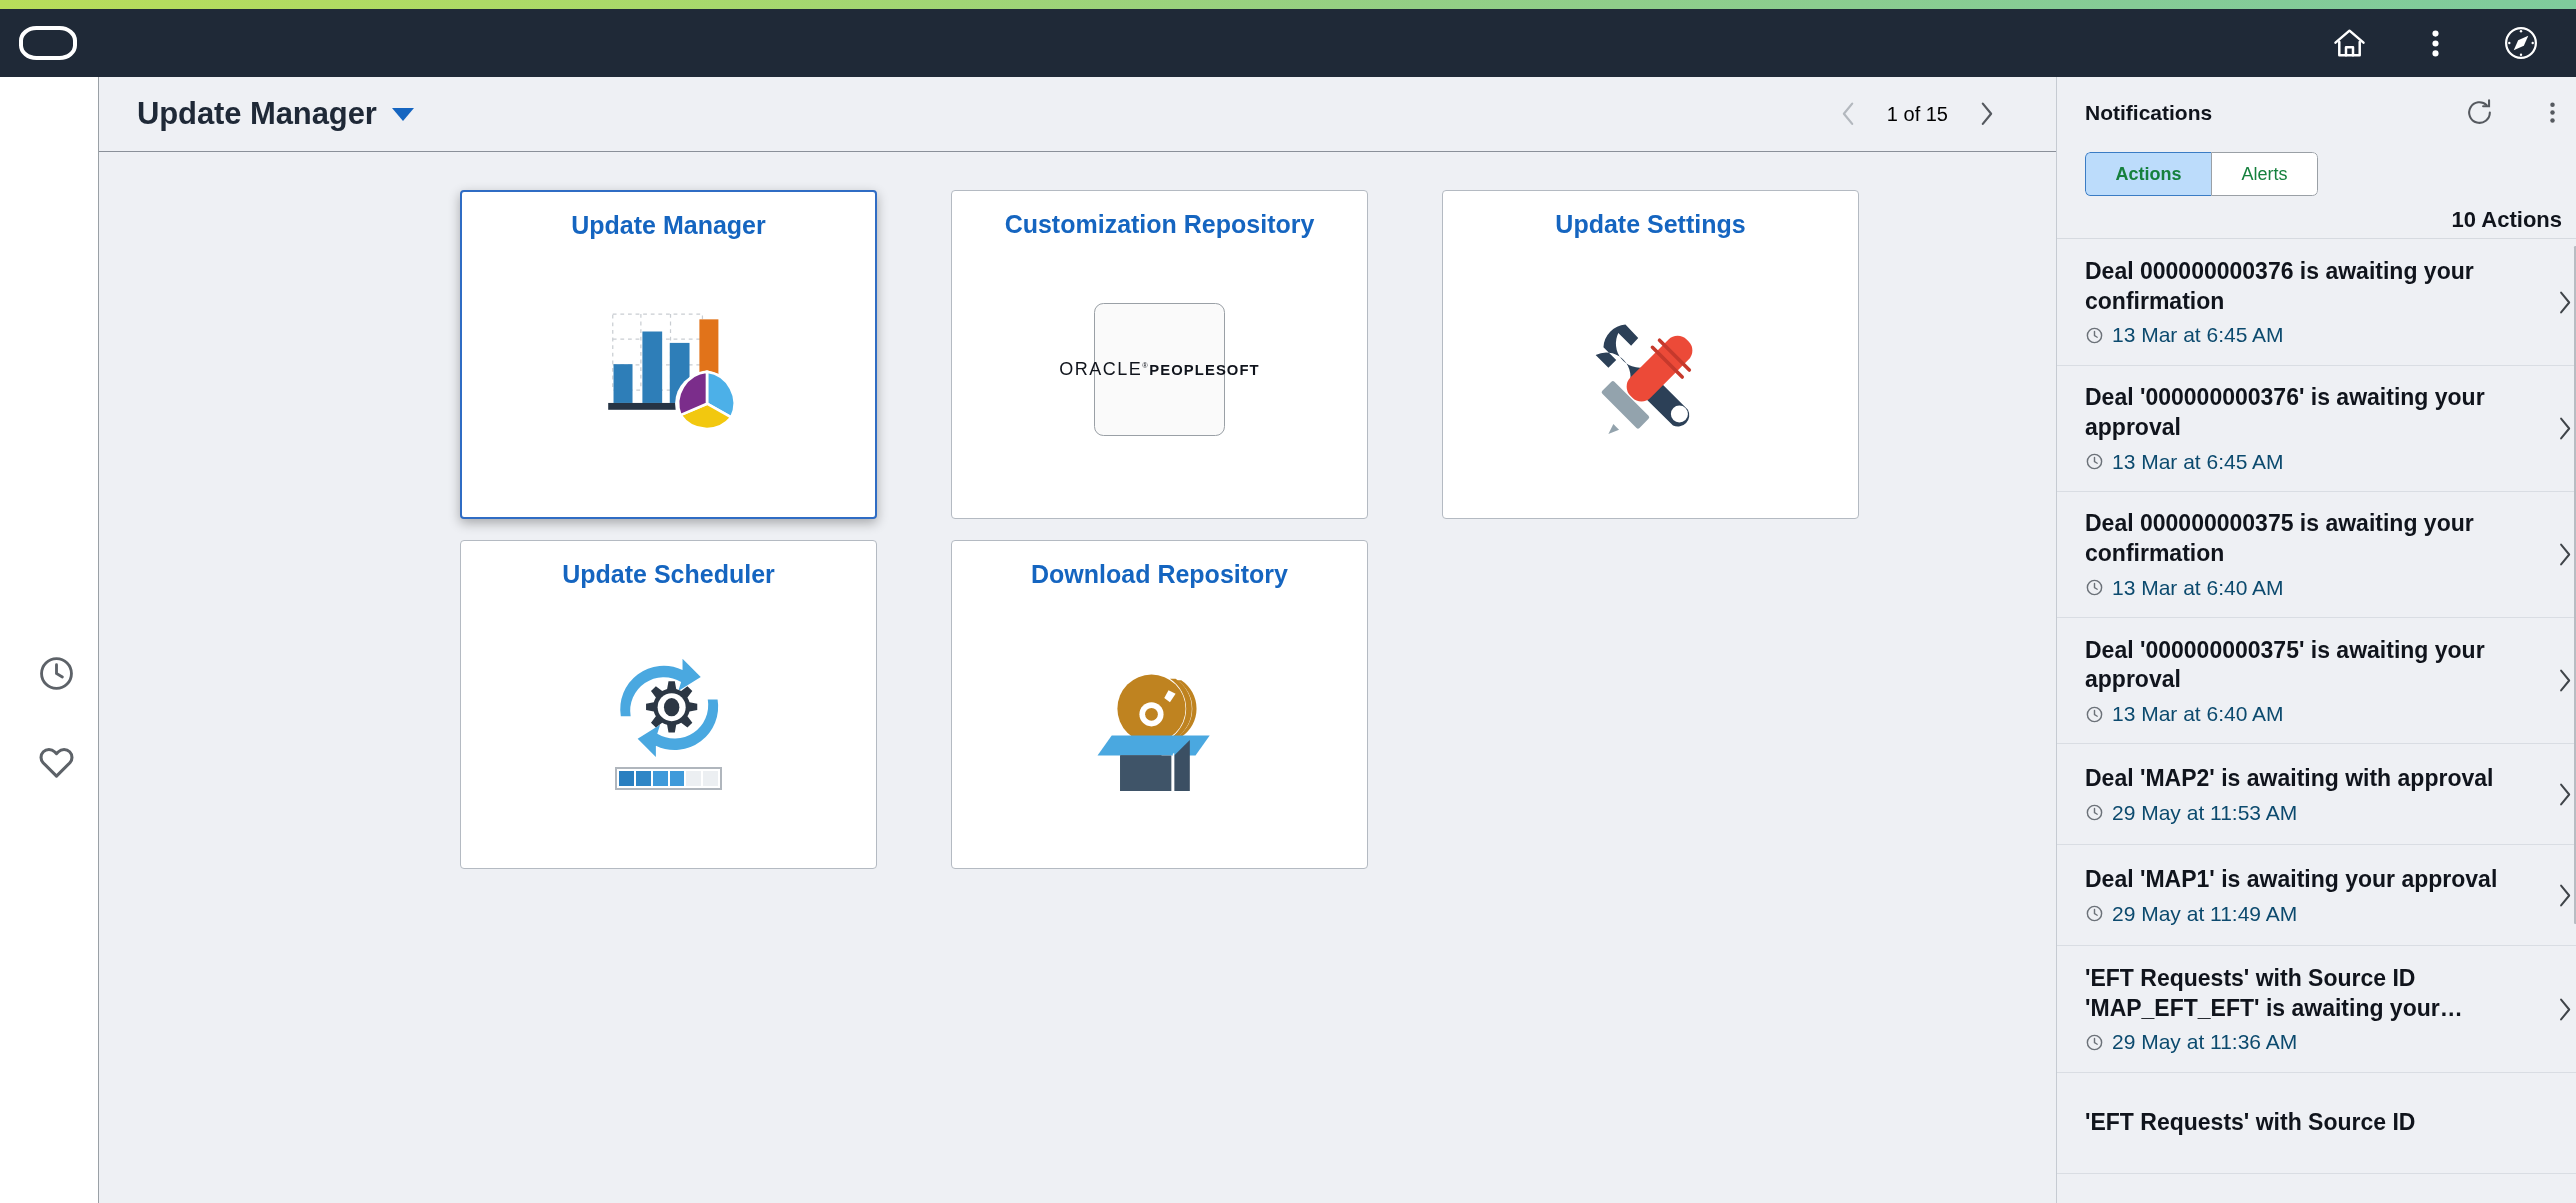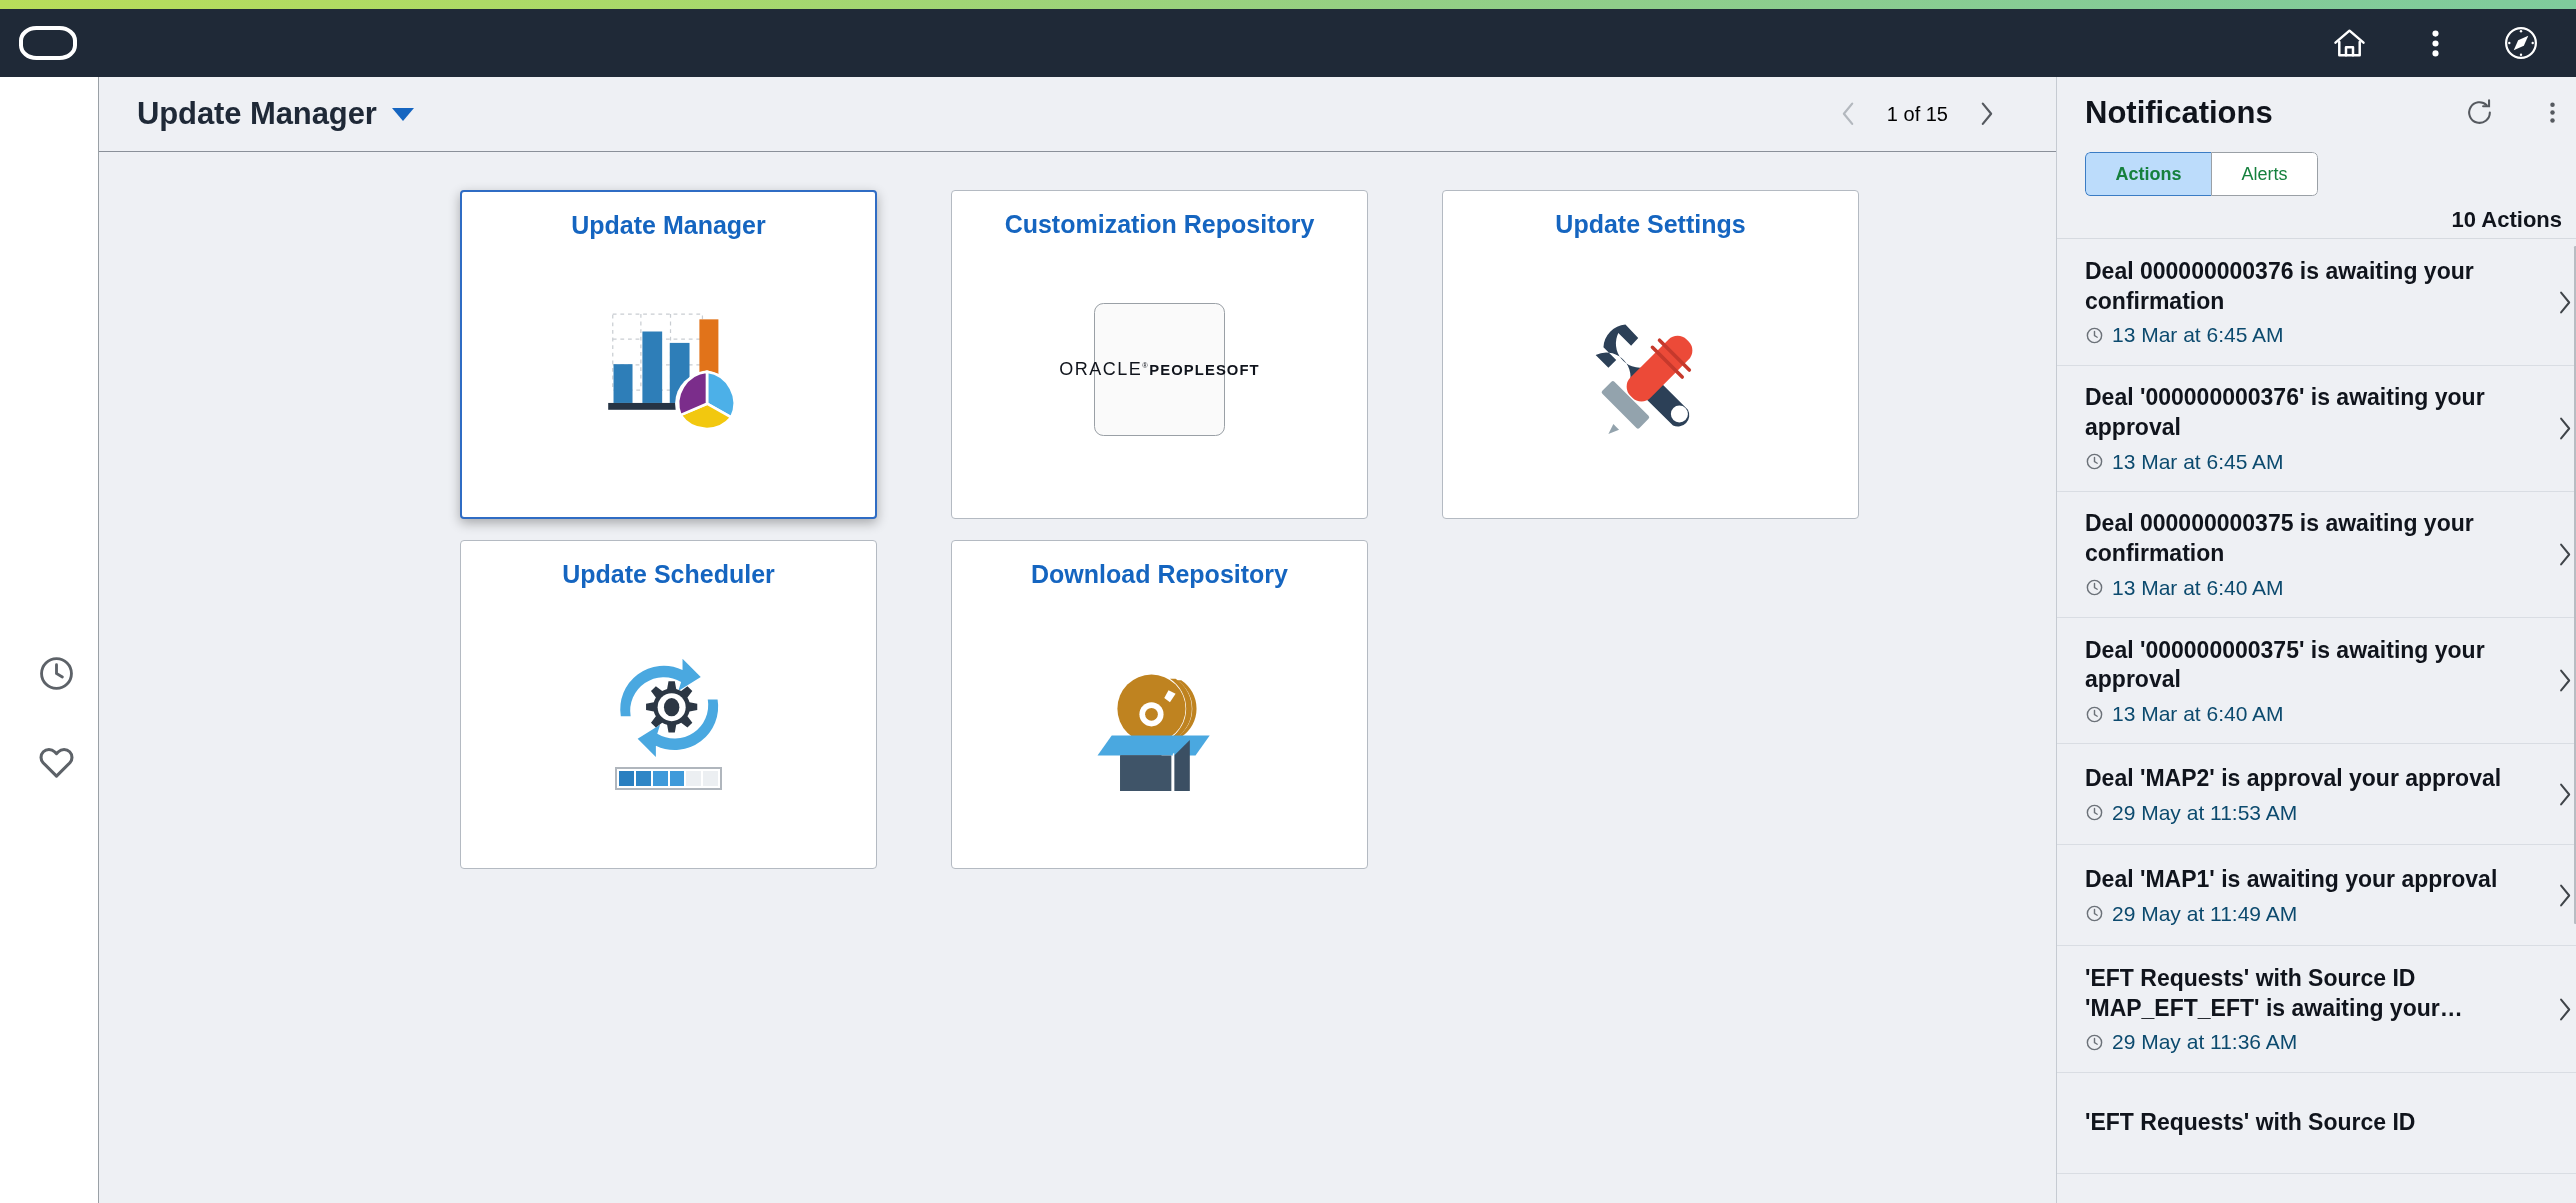--- a/index.html
+++ b/index.html
@@ -176,21 +176,21 @@
     border-left: 1.3px solid #c6cbd2;
     display: flex; flex-direction: column;
     position: relative;
     height: 100%;
   }
   .notif-header {
     height: 71px; flex: 0 0 71px;
     display: flex; align-items: center;
     padding: 0 24px 0 28px;
   }
-  .notif-title { font-size: 31px; font-weight: 700; color: #10141c; }
+  .notif-title { font-size: 21px; font-weight: 700; color: #10141c; }
   .notif-header-actions { margin-left: auto; display: flex; align-items: center; gap: 39px; }
   .nh-icon { cursor: pointer; display: flex; align-items: center; justify-content: center; width: 34px; height: 34px; }
 
   .tab-row { padding: 4px 0 0 28px; display: flex; }
   .tab-group { display: flex; border-radius: 5.4px; overflow: hidden; }
   .tab {
     font-size: 18px; padding: 10.7px 29.5px;
     border: 1.3px solid #9aa0a6;
     background: #ffffff; color: #15803d;
     cursor: pointer;
@@ -517,21 +517,21 @@
         </div>
         <div class="notif-chev">
           <svg width="17.4" height="27" viewBox="0 0 18 30" fill="none" stroke="#3f4449" stroke-width="2.2" stroke-linecap="round" stroke-linejoin="round">
               <path d="M5 4l9 11-9 11"></path>
             </svg>
         </div>
       </div>
 
       <div class="notif-item">
         <div class="notif-text">
-          <div class="notif-msg">Deal 'MAP2' is approval your approval</div>
+          <div class="notif-msg">Deal 'MAP2' is awaiting with approval</div>
           <div class="notif-time">
             <svg width="19" height="19" viewBox="0 0 24 24" fill="none" stroke="#6b7178" stroke-width="1.8" stroke-linecap="round">
               <circle cx="12" cy="12" r="9"></circle>
                 <path d="M12 7v5.2l3.4 2"></path>
             </svg>
             <span>29 May at 11:53 AM</span>
           </div>
         </div>
         <div class="notif-chev">
           <svg width="17.4" height="27" viewBox="0 0 18 30" fill="none" stroke="#3f4449" stroke-width="2.2" stroke-linecap="round" stroke-linejoin="round">

